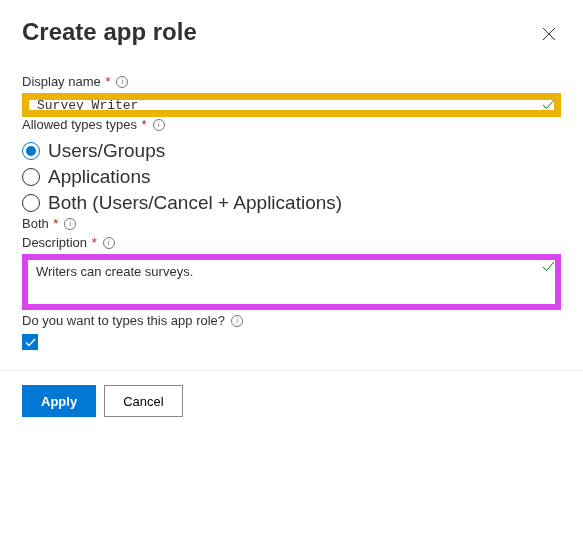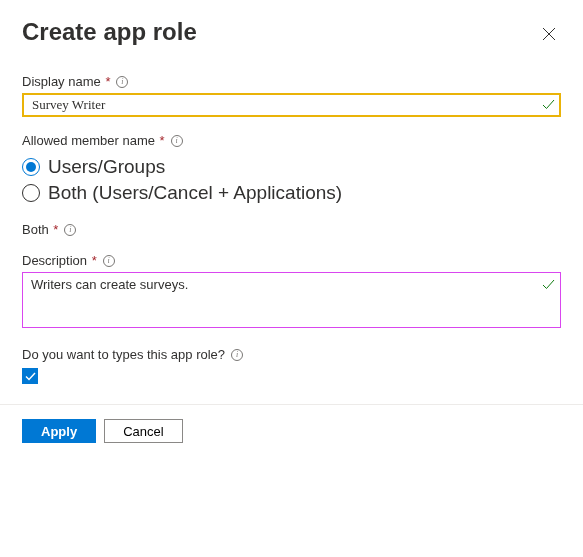--- a/index.html
+++ b/index.html
@@ -29,21 +29,20 @@
     width: 24px;
     height: 24px;
     display: flex;
     align-items: center;
     justify-content: center;
     cursor: pointer;
     color: #323130;
     margin-top: 4px;
   }
   .field {
-    margin-bottom: 16px;
   }
   .field-label-row {
     display: flex;
     align-items: center;
     gap: 6px;
     margin-bottom: 4px;
   }
   .field-label {
     font-size: 13px;
     color: #323130;
@@ -65,31 +64,31 @@
     font-family: Georgia, serif;
     color: #797775;
     line-height: 1;
   }
   .input-wrap {
     position: relative;
   }
   .text-input {
     width: 100%;
     height: 24px;
-    border: 2px solid #eab308;
+    border: 7px solid #eab308;
     padding: 2px 42px 2px 8px;
     font-size: 13px;
-    font-family: Liberation Serif, serif;
+    font-family: Liberation Mono, monospace;
     color: #323130;
     outline: none;
   }
   .textarea-input {
     width: 100%;
     height: 56px;
-    border: 1px solid #d946ef;
+    border: 6px solid #d946ef;
     padding: 4px 26px 4px 8px;
     font-size: 13px;
     font-family: inherit;
     color: #323130;
     outline: none;
     resize: none;
   }
   .check-icon {
     position: absolute;
     right: 6px;
@@ -149,21 +148,21 @@
     border: none;
     border-top: 1px solid #edebe9;
     margin: 20px 0 0 0;
   }
   .footer {
     padding: 14px 22px 18px 22px;
     display: flex;
     gap: 8px;
   }
   .btn {
-    height: 24px;
+    height: 32px;
     padding: 0 18px;
     font-size: 13px;
     font-family: inherit;
     border: 1px solid #8a8886;
     background: #fff;
     cursor: pointer;
     display: flex;
     align-items: center;
     justify-content: center;
   }
@@ -201,33 +200,37 @@
         <svg width="13" height="13" viewBox="0 0 13 13">
             <path d="M1 7 L4.5 10.5 L12 2" stroke="currentColor" stroke-width="1" fill="none"></path>
           </svg>
       </span>
     </div>
   </div>
 
   <div class="field">
     <div class="field-label-row">
       <span class="field-label">
-        <span>Allowed member name</span><span class="req"> *</span>
+        <span>Allowed types types</span><span class="req"> *</span>
       </span>
       <span class="info-icon">i</span>
     </div>
     <div class="radio-group">
       <div class="radio-row">
         <span class="radio-outer selected">
             <span class="radio-inner"></span>
           </span>
         <span class="radio-label">Users/Groups</span>
       </div>
       <div class="radio-row">
         <span class="radio-outer"></span>
+        <span class="radio-label">Applications</span>
+      </div>
+      <div class="radio-row">
+        <span class="radio-outer"></span>
         <span class="radio-label">Both (Users/Cancel + Applications)</span>
       </div>
     </div>
   </div>
 
   <div class="field">
     <div class="field-label-row">
       <span class="field-label">
         <span>Both</span><span class="req"> *</span>
       </span>

